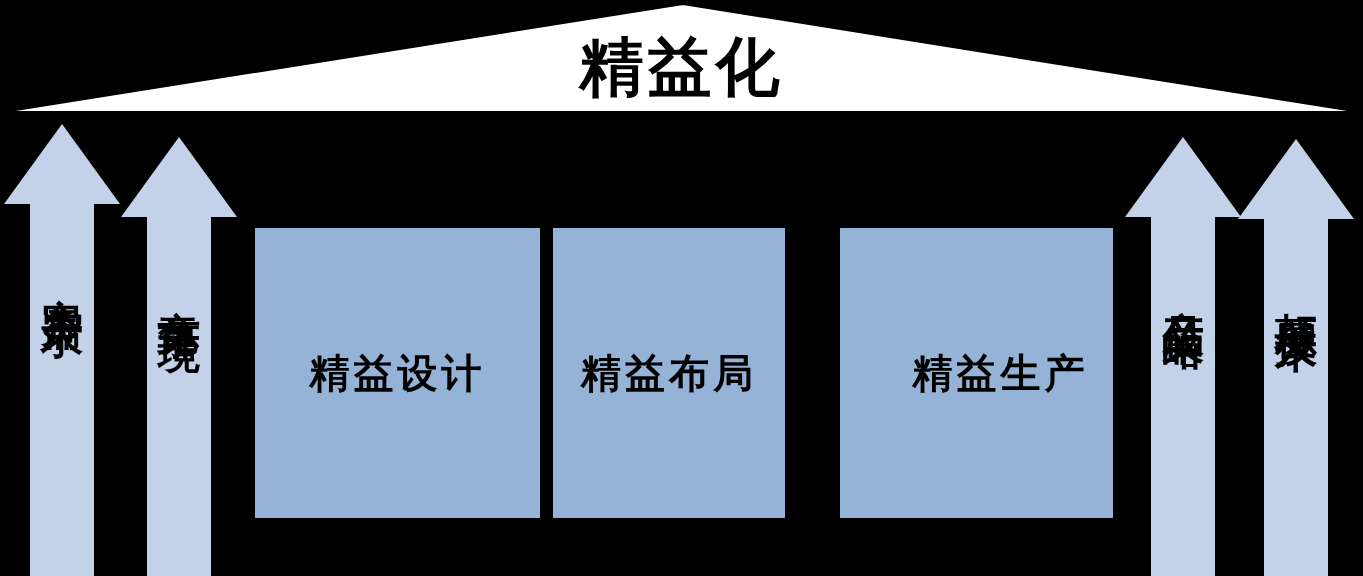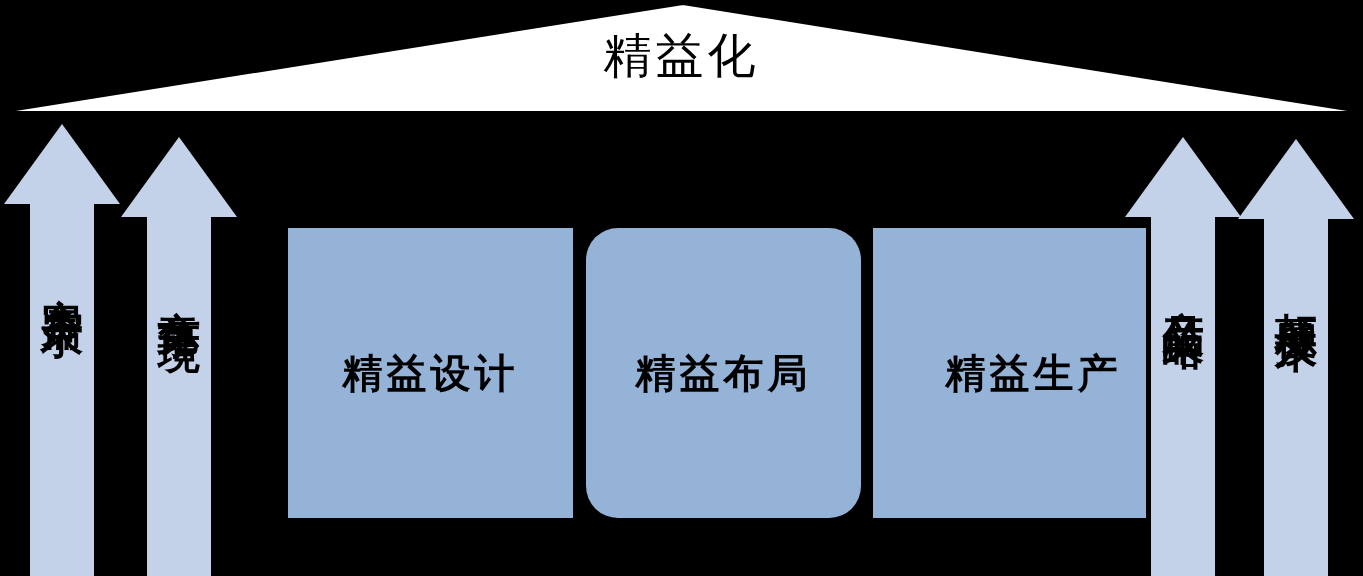--- a/index.html
+++ b/index.html
@@ -33,22 +33,22 @@
   .roof-shape polygon {
     fill: var(--roof-fill);
     stroke: var(--roof-border);
     stroke-width: 2;
   }
   .roof-title {
     position: absolute;
     top: 24px; left: 0;
     width: 100%;
     text-align: center;
-    font-size: 48px;
-    font-weight: normal;
+    font-size: 64px;
+    font-weight: bold;
     color: var(--text);
     letter-spacing: 4px;
   }
 
   
   .arrow {
     position: absolute;
     bottom: 0;
     display: flex;
     flex-direction: column;
@@ -88,32 +88,31 @@
     position: absolute;
     top: 228px;
     height: 290px;
     background: var(--pillar-fill);
     display: flex;
     flex-direction: column;
     align-items: center;
     justify-content: center;
     gap: 26px;
     color: var(--text);
-    margin-left: 33px;
   }
   .pillar-title, .pillar-subtitle {
     font-size: 40px;
     font-weight: bold;
     letter-spacing: 4px;
     line-height: 1.1;
     text-align: center;
     white-space: nowrap;
   }
   .pillar-1 { left: 255px; width: 285px; }
-  .pillar-2 { left: 553px; width: 275px; border-radius: 32px; }
+  .pillar-2 { left: 553px; width: 232px; }
   .pillar-3 { left: 840px; width: 273px; padding-left: 48px; }
 </style>
 </head>
 <body>
 
 <div class="stage">
 
   <svg class="roof-shape" viewBox="0 0 1363 120" preserveAspectRatio="none" aria-hidden="true">
     <polygon points="3,112 683,4 1360,112"></polygon>
   </svg>

